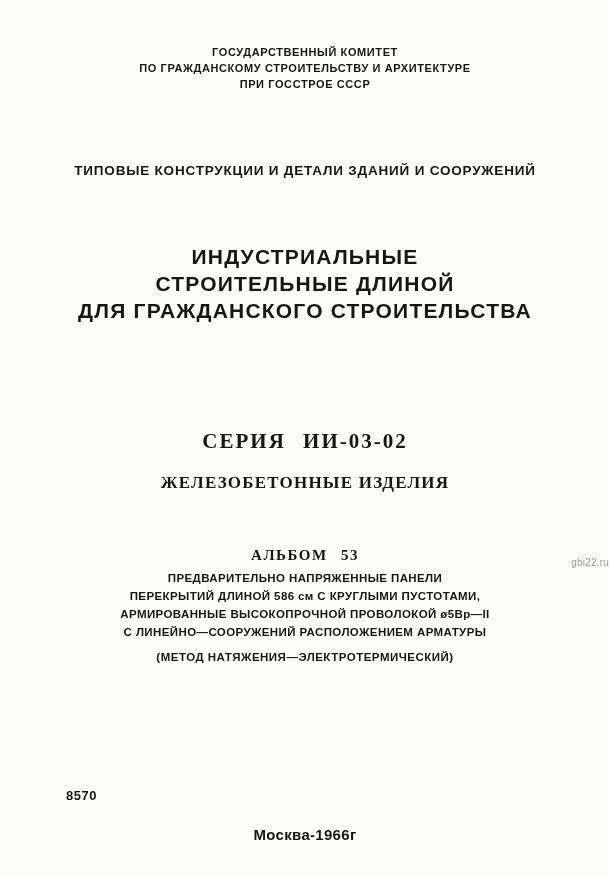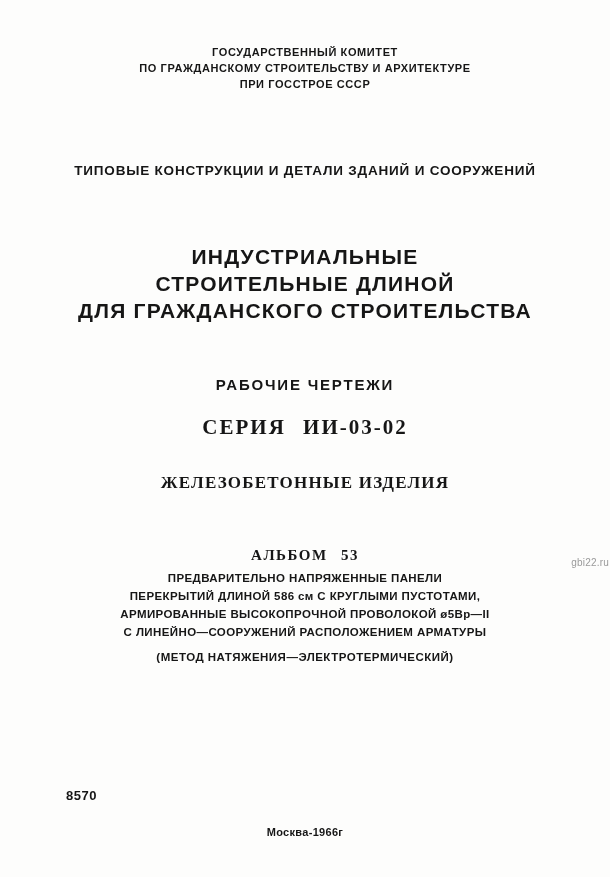--- a/index.html
+++ b/index.html
@@ -44,21 +44,21 @@
     letter-spacing: 1.2px;
     text-align: center;
   }
   .subtitle {
     top: 376px;
     font-size: 15px;
     font-weight: bold;
     letter-spacing: 1.8px;
   }
   .series-name {
-    top: 415px;
+    top: 429px;
     font-family: "Liberation Serif", "DejaVu Serif", serif;
     font-size: 21px;
     font-weight: bold;
     letter-spacing: 2px;
     word-spacing: 10px;
   }
   .series-category {
     top: 473px;
     font-family: "Liberation Serif", "DejaVu Serif", serif;
     font-size: 17px;
@@ -89,21 +89,21 @@
   .catalog-number {
     position: absolute;
     left: 66px;
     top: 788px;
     font-size: 13px;
     font-weight: bold;
     letter-spacing: 0.5px;
   }
   .imprint {
     top: 826px;
-    font-size: 11px;
+    font-size: 15px;
     font-weight: bold;
     letter-spacing: 0.3px;
   }
   .watermark {
     position: absolute;
     right: 1px;
     top: 557px;
     font-size: 10px;
     color: #9a9a9a;
     letter-spacing: 0.2px;
@@ -121,21 +121,20 @@
   </div>
 
   <div class="centered series-header">ТИПОВЫЕ КОНСТРУКЦИИ И ДЕТАЛИ ЗДАНИЙ И СООРУЖЕНИЙ</div>
 
   <div class="centered main-title">
     <div>ИНДУСТРИАЛЬНЫЕ</div>
     <div>СТРОИТЕЛЬНЫЕ ДЛИНОЙ</div>
     <div>ДЛЯ ГРАЖДАНСКОГО СТРОИТЕЛЬСТВА</div>
   </div>
 
-  <div class="centered subtitle">РАБОЧИЕ ЧЕРТЕЖИ</div>
 
   <div class="centered series-name">СЕРИЯ ИИ-03-02</div>
   <div class="centered series-category">ЖЕЛЕЗОБЕТОННЫЕ ИЗДЕЛИЯ</div>
 
   <div class="centered album-heading">АЛЬБОМ 53</div>
 
   <div class="centered album-description">
     <div>ПРЕДВАРИТЕЛЬНО НАПРЯЖЕННЫЕ ПАНЕЛИ</div>
     <div>ПЕРЕКРЫТИЙ ДЛИНОЙ 586 см С КРУГЛЫМИ ПУСТОТАМИ,</div>
     <div>АРМИРОВАННЫЕ ВЫСОКОПРОЧНОЙ ПРОВОЛОКОЙ ø5Вр—II</div>

